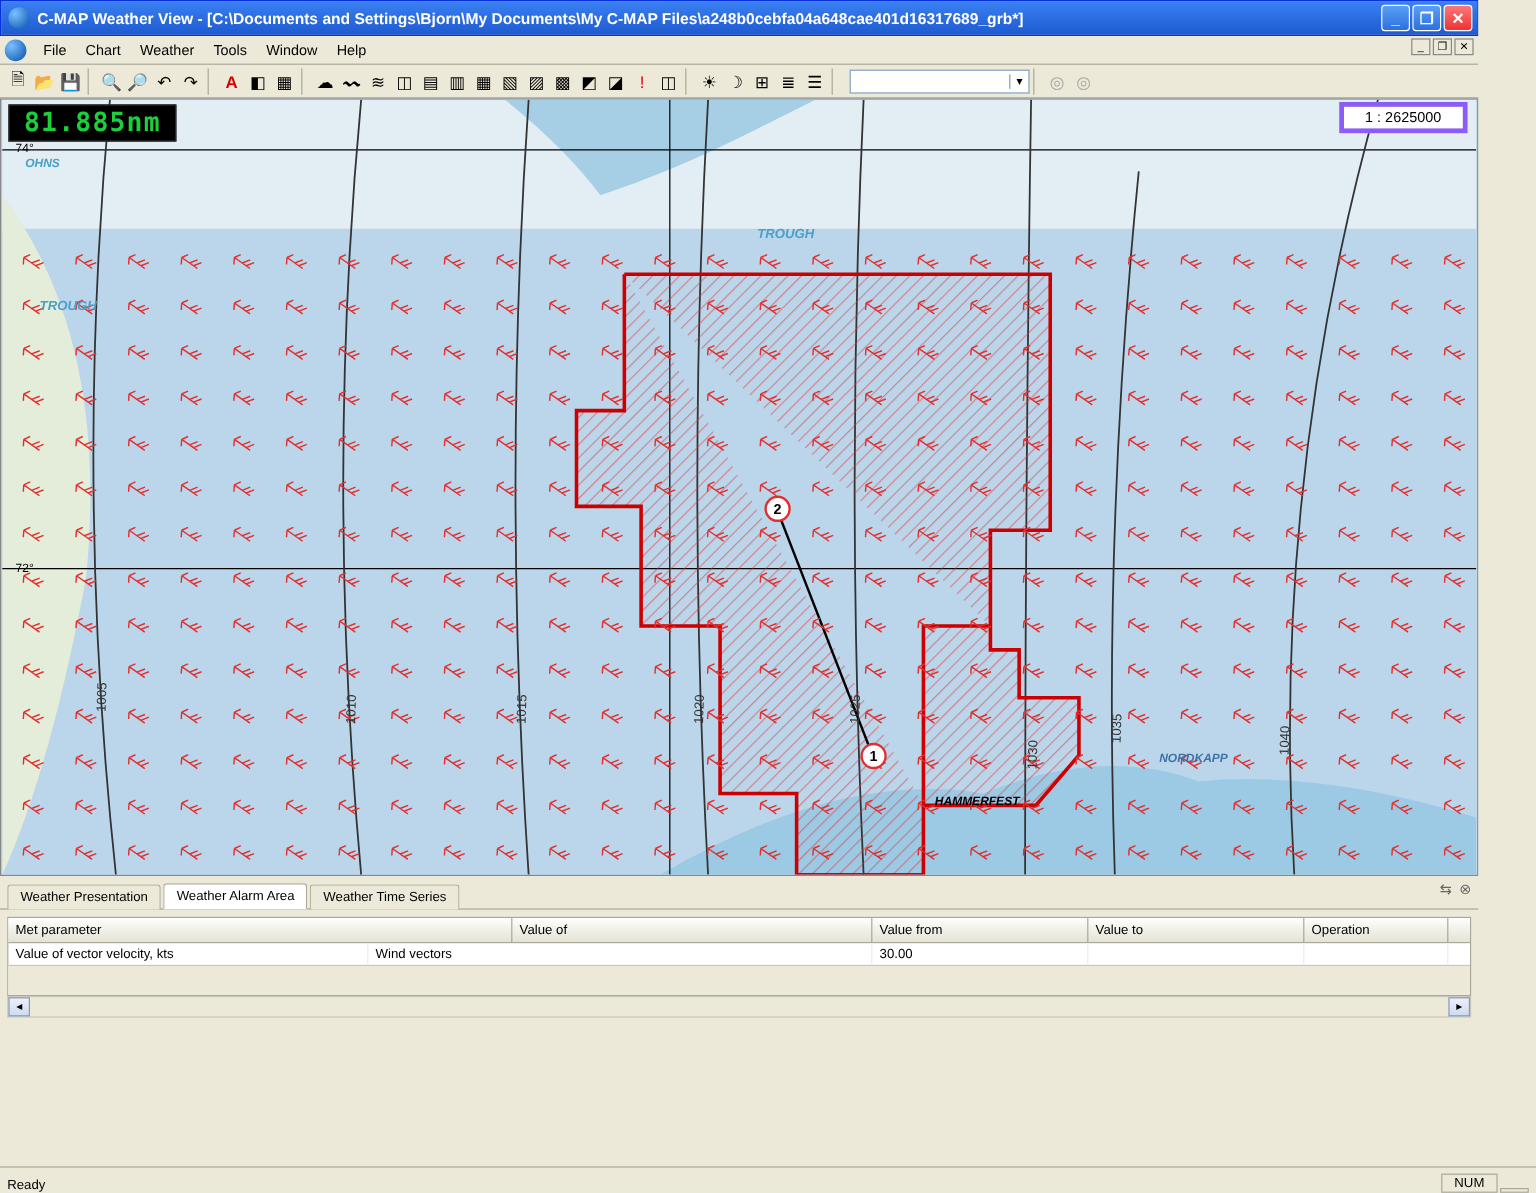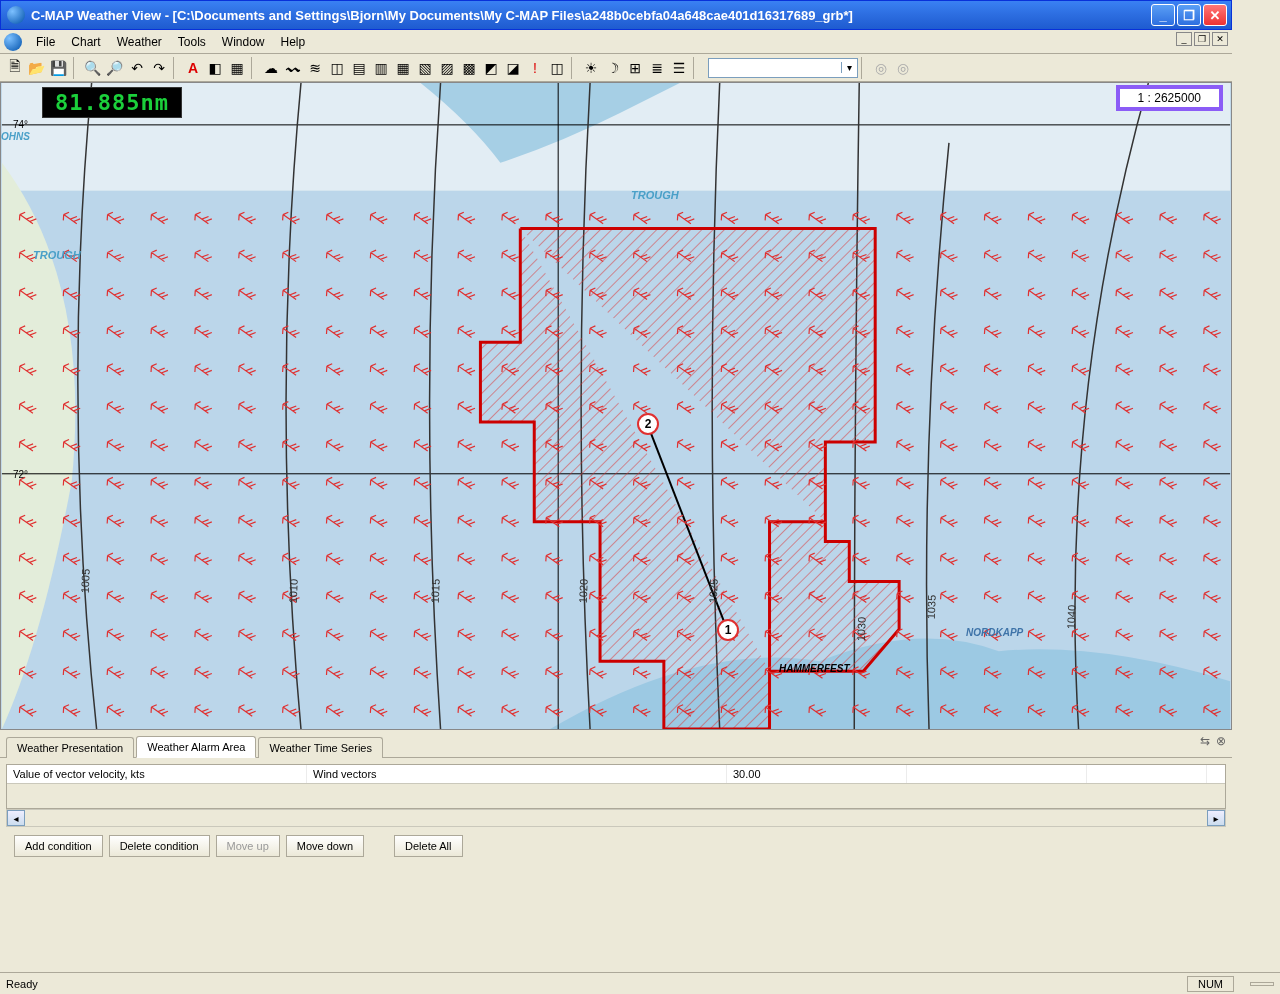--- a/index.html
+++ b/index.html
@@ -25,24 +25,24 @@
 
 .toolbar { height: 28px; background: #ece9d8; display: flex; align-items: center; padding: 0 4px; border-bottom: 1px solid #aca899; gap: 0; }
 .tb-btn { width: 22px; height: 22px; border: 1px solid transparent; display: flex; align-items: center; justify-content: center; cursor: pointer; font-size: 14px; }
 .tb-sep { width: 6px; height: 22px; border-left: 1px solid #aca899; margin: 0 3px; }
 .tb-combo { width: 150px; height: 20px; border: 1px solid #7b9ebd; background: #fff; margin-left: 6px; display: flex; align-items: center; }
 .tb-combo .arrow { margin-left: auto; width: 16px; text-align: center; border-left: 1px solid #7b9ebd; font-size: 10px; }
 
 
 .map-area { position: relative; height: 648px; background: #c0d8ea; border: 1px solid #888; overflow: hidden; }
 .map-svg { position: absolute; inset: 0; width: 100%; height: 100%; }
-.distance-box { position: absolute; top: 4px; left: 6px; background: #000; color: #1bd03b; font-family: "Consolas", monospace; font-size: 22px; font-weight: bold; padding: 2px 12px; letter-spacing: 1px; border: 1px solid #333; margin-left: 35px; }
+.distance-box { position: absolute; top: 4px; left: 6px; background: #000; color: #1bd03b; font-family: "Consolas", monospace; font-size: 22px; font-weight: bold; padding: 2px 12px; letter-spacing: 1px; border: 1px solid #333; }
 .scale-box { position: absolute; top: 2px; right: 8px; background: #fff; border: 4px solid #8b5cf6; font-size: 12px; padding: 2px 18px; }
 .lat74 { position: absolute; top: 36px; left: 12px; font-size: 10px; color: #000; }
-.label-ohns { position: absolute; top: 48px; left: 0; font-size: 10px; color: #4aa0c8; font-style: italic; font-weight: bold; }
+.label-ohns { position: absolute; top: 48px; left: 20px; font-size: 10px; color: #4aa0c8; font-style: italic; font-weight: bold; }
 .label-trough { position: absolute; top: 106px; left: 630px; font-size: 11px; color: #4aa0c8; font-style: italic; font-weight: bold; text-align: center; }
 .label-ridge { position: absolute; top: 166px; left: 32px; font-size: 11px; color: #4aa0c8; font-style: italic; font-weight: bold; }
 .lat72 { position: absolute; top: 386px; left: 12px; font-size: 10px; color: #000; }
 .label-nord { position: absolute; top: 544px; left: 965px; font-size: 10px; color: #3e73a8; font-style: italic; font-weight: bold; }
 .label-hammer { position: absolute; top: 580px; left: 778px; font-size: 10px; color: #000; font-style: italic; font-weight: bold; }
 .isobar-lbl { position: absolute; font-size: 11px; color: #333; transform: rotate(-88deg); }
 .il1 { top: 492px; left: 72px; }
 .il2 { top: 502px; left: 280px; }
 .il3 { top: 502px; left: 422px; }
 .il4 { top: 502px; left: 570px; }
@@ -78,22 +78,22 @@
 .hscroll { height: 18px; background: #ece9d8; border: 1px solid #cac8bb; display: flex; align-items: center; }
 .hscroll .arrow { width: 18px; height: 16px; background: linear-gradient(#eef,#cde); border: 1px solid #7b9ebd; display: flex; align-items: center; justify-content: center; font-size: 10px; }
 .hscroll .track { flex: 1; background: #e8e8e0; }
 
 
 .btn-row { display: flex; gap: 6px; padding: 8px 8px 10px 8px; }
 .btn { padding: 4px 10px; font-size: 11px; border: 1px solid #aca899; background: linear-gradient(#fff,#ece9d8); cursor: pointer; }
 .btn[disabled] { color: #999; cursor: default; }
 
 
-.statusbar { position: absolute; bottom: 0; left: 0; right: 0; height: 22px; background: #ece9d8; border-top: 1px solid #aca899; display: flex; align-items: center; font-size: 11px; padding: 0 6px; }
-.statusbar .pane { border: 1px solid #aca899; padding: 1px 10px; margin-left: 16px; }
+.statusbar { position: absolute; bottom: 0; left: 0; right: 0; height: 22px; background: #ece9d8; border-top: 1px solid #aca899; display: flex; align-items: flex-end; font-size: 11px; padding: 0 6px; }
+.statusbar .pane { border: 1px solid #aca899; padding: 1px 10px; margin-left: 2px; }
 .statusbar .spacer { flex: 1; }
 </style>
 </head>
 <body>
 
 <div class="titlebar">
   <div class="app-icon"></div>
   <div class="title">C-MAP Weather View - [C:\Documents and Settings\Bjorn\My Documents\My C-MAP Files\a248b0cebfa04a648cae401d16317689_grb*]</div>
   <div class="win-btns">
     <div class="win-btn win-min">_</div>
@@ -1402,43 +1402,42 @@
   <div class="tab active">Weather Alarm Area</div>
   <div class="tab">Weather Time Series</div>
   <div class="x-btns">
     <span>⇆</span>
     <span>⊗</span>
   </div>
 </div>
 
 <div class="grid-area">
   <div class="grid">
+    <div class="grid-head">
+      <div class="gh-cell col-p">Met parameter</div>
+      <div class="gh-cell col-vo">Value of</div>
+      <div class="gh-cell col-vf">Value from</div>
+      <div class="gh-cell col-vt">Value to</div>
+      <div class="gh-cell col-op">Operation</div>
+    </div>
     <div class="grid-row">
       <div class="gr-cell col-vo">Value of vector velocity, kts</div>
       <div class="gr-cell col-p">Wind vectors</div>
       <div class="gr-cell col-vf">30.00</div>
       <div class="gr-cell col-vt"></div>
       <div class="gr-cell col-op"></div>
     </div>
     <div class="grid-spacer"></div>
   </div>
   <div class="hscroll">
     <div class="arrow">◂</div>
     <div class="track"></div>
     <div class="arrow">▸</div>
   </div>
 
-  <div class="btn-row">
-    <button class="btn">Add condition</button>
-    <button class="btn">Delete condition</button>
-    <button class="btn" disabled="">Move up</button>
-    <button class="btn">Move down</button>
-    <span style="width:18px"></span>
-    <button class="btn">Delete All</button>
-  </div>
 </div>
 
 <div class="statusbar">
   <span>Ready</span>
   <span class="spacer"></span>
   <span class="pane">NUM</span>
   <span class="pane" style="width:24px"></span>
 </div>
 
 </body></html>

